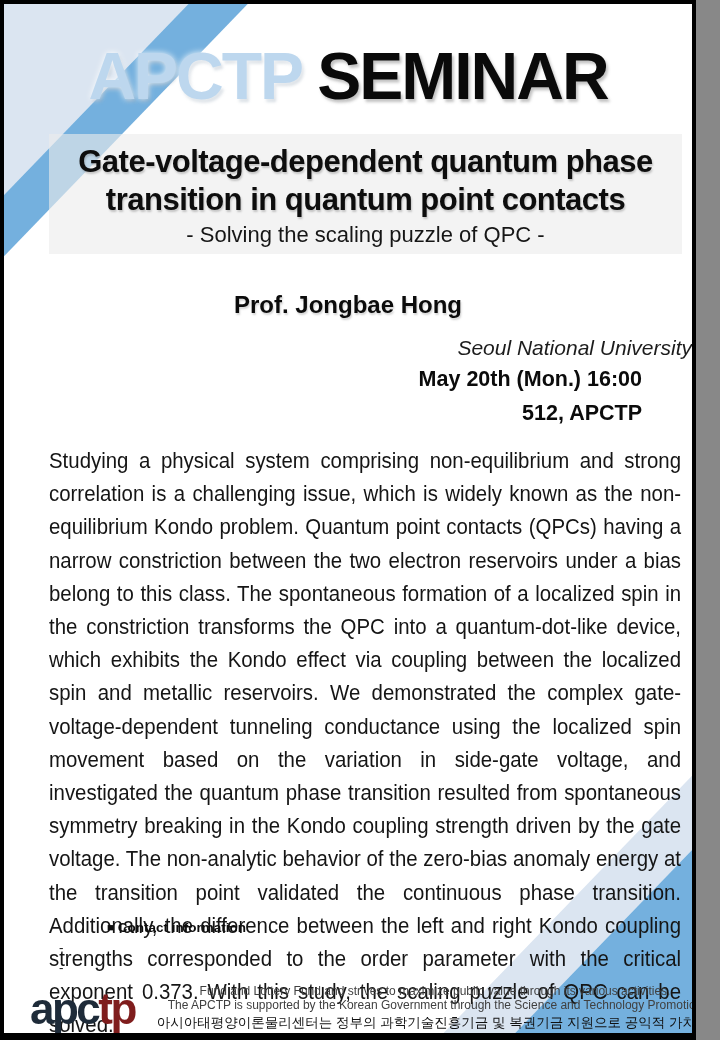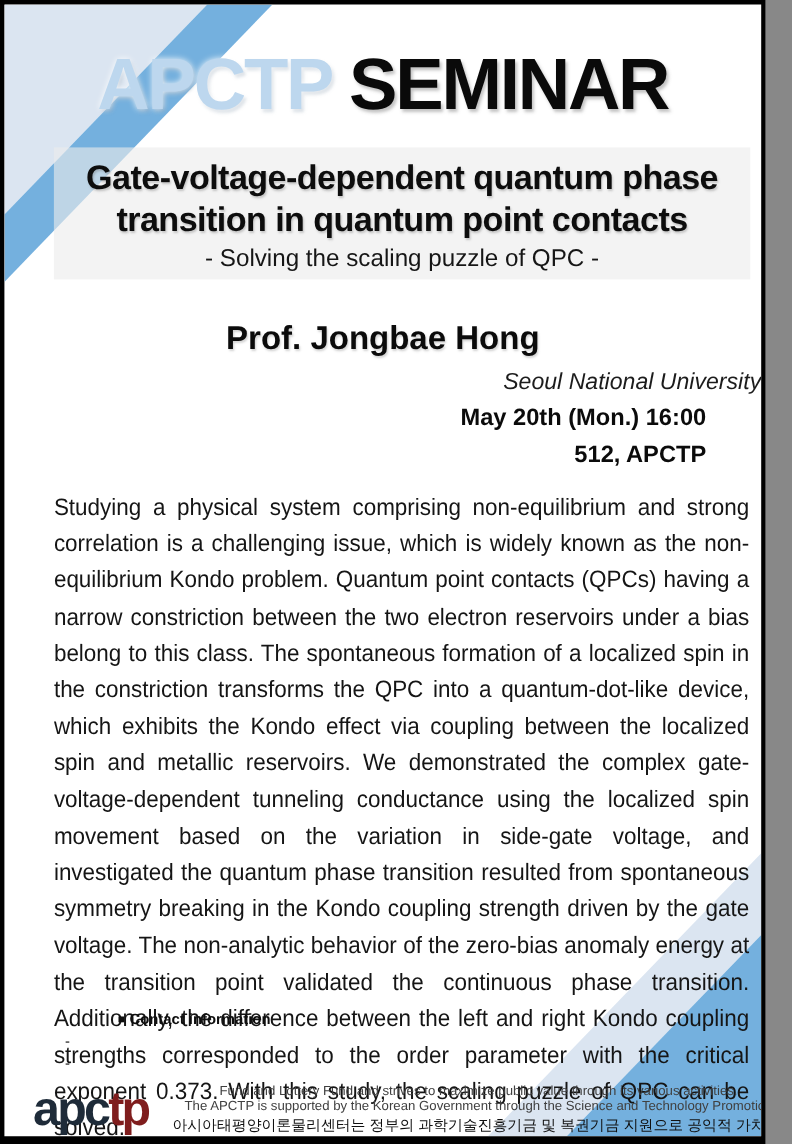--- a/index.html
+++ b/index.html
@@ -43,21 +43,21 @@
     font-size:31px;font-weight:bold;line-height:38px;letter-spacing:-0.5px;
     color:#0d0d0d;
     text-shadow:1px 2px 2px rgba(90,90,90,0.3);
   }
   .subtitle{
     font-size:22px;line-height:32px;color:#161616;
   }
 
   .speaker{
     left:0;top:287px;width:100%;text-align:center;
-    font-size:30px;font-weight:bold;color:#0b0b0b;
+    font-size:24px;font-weight:bold;color:#0b0b0b;
     text-shadow:1px 2px 2px rgba(110,110,110,0.3);
   }
   .affiliation{
     left:0;top:332px;width:100%;text-align:right;
     font-size:21px;font-style:italic;color:#1c1c1c;
   }
   .schedule{
     top:358px;right:50px;text-align:right;
     font-size:21.5px;font-weight:bold;line-height:34px;color:#0b0b0b;
   }

